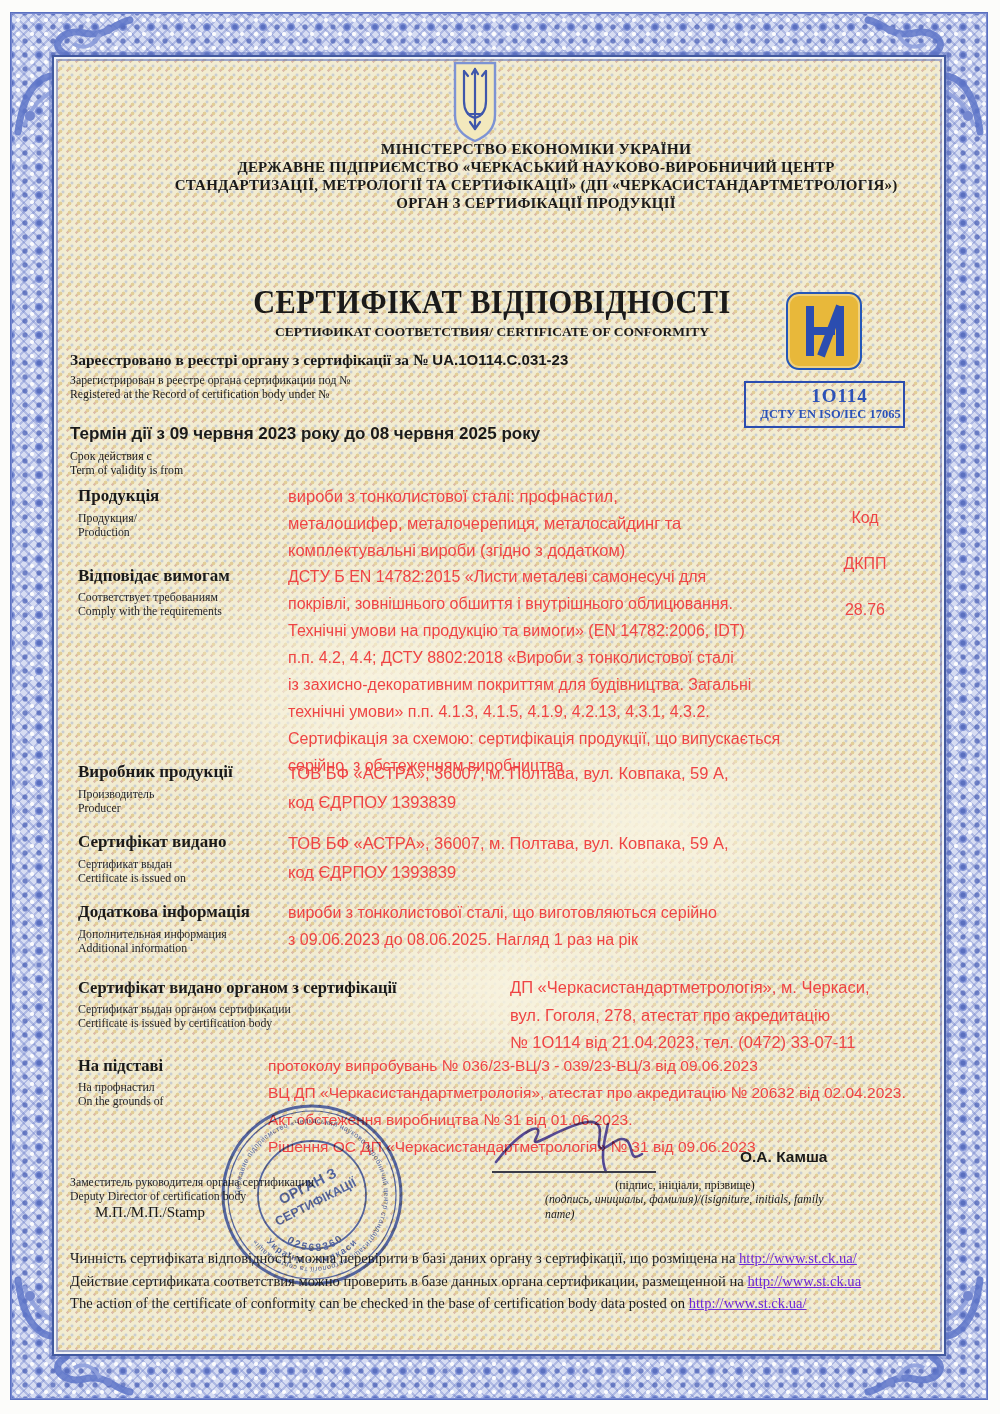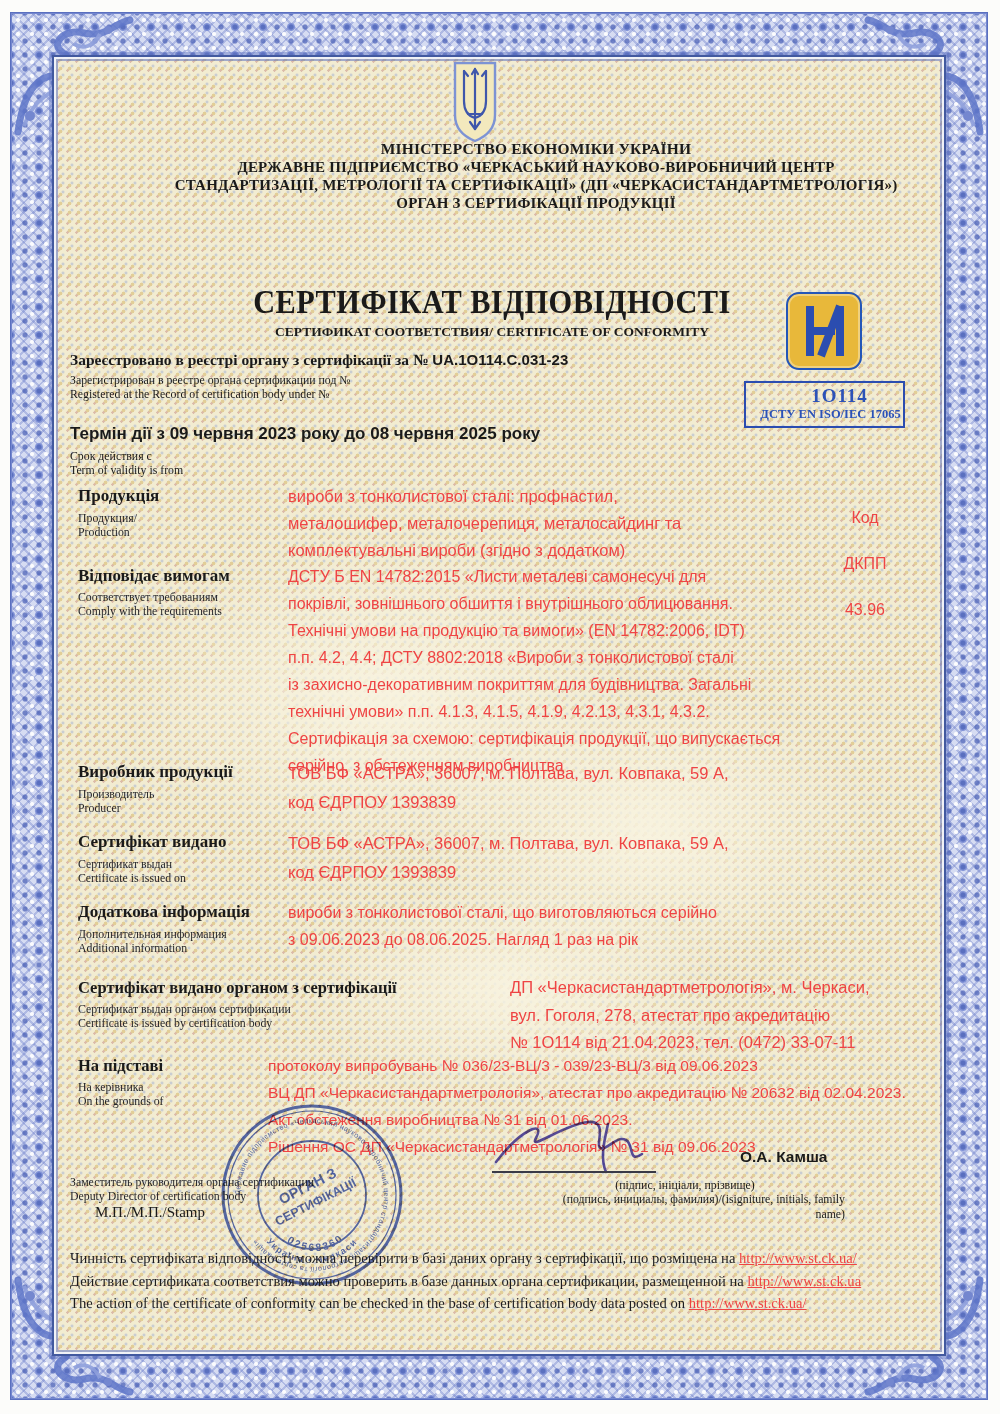--- a/index.html
+++ b/index.html
@@ -36,21 +36,21 @@
   .hline{font-weight:bold;font-size:15px;letter-spacing:.2px;padding-left:36px;}
   .title-main{font-weight:bold;font-size:33px;letter-spacing:.5px;transform:scaleX(.92);transform-origin:center;}
   .title-sub{font-weight:bold;font-size:13.5px;}
   .luk{font-family:"Liberation Serif",serif;font-weight:bold;font-size:17px;}
   .lsub{font-family:"Liberation Serif",serif;font-size:11.8px;color:#26262a;}
   .val{font-family:"Liberation Sans",sans-serif;font-weight:normal;font-size:16.5px;
        color:#ef4444;white-space:pre-line;line-height:27px;}
   .serif-s{font-size:11.8px;}
   .naau-box{border:2px solid #2b4db0;text-align:center;color:#2b52b8;}
   .footer-line{font-size:14.6px;color:#1d1d20;}
-  .footer-line a, .footer-line .url{color:#ef4444;text-decoration:underline;}
+  .footer-line a, .footer-line .url{color:#6d28d9;text-decoration:underline;}
   .stamp-wrap{mix-blend-mode:multiply;opacity:.85;}
   .sig-wrap{mix-blend-mode:multiply;}
 </style>
 </head>
 <body>
 
 <div class="page">
 
   <div class="band"></div>
   <svg class="corner" style="left:8px;top:10px;" viewBox="0 0 130 130">
@@ -135,21 +135,21 @@
 
   <div class="abs luk" style="left:78px;top:486px;">Продукція</div>
   <div class="abs lsub" style="left:78px;top:511px;">Продукция/</div>
   <div class="abs lsub" style="left:78px;top:525px;">Production</div>
   <div class="abs val" style="left:288px;top:483px;width:540px;">вироби з тонколистової сталі: профнастил,
 металошифер, металочерепиця, металосайдинг та
 комплектувальні вироби (згідно з додатком)</div>
   <div class="abs val" style="left:822px;top:483px;width:86px;text-align:center;line-height:23px;font-size:16px;">
     <div>Код</div>
     <div>ДКПП</div>
-    <div>43.96</div>
+    <div>28.76</div>
   </div>
 
   <div class="abs luk" style="left:78px;top:566px;">Відповідає вимогам</div>
   <div class="abs lsub" style="left:78px;top:590px;">Соответствует требованиям</div>
   <div class="abs lsub" style="left:78px;top:604px;">Comply with the requirements</div>
   <div class="abs val" style="left:288px;top:563px;width:600px;font-size:16px;">ДСТУ Б EN 14782:2015 «Листи металеві самонесучі для
 покрівлі, зовнішнього обшиття і внутрішнього облицювання.
 Технічні умови на продукцію та вимоги» (EN 14782:2006, IDT)
 п.п. 4.2, 4.4; ДСТУ 8802:2018 «Вироби з тонколистової сталі
 із захисно-декоративним покриттям для будівництва. Загальні
@@ -176,41 +176,41 @@
 з 09.06.2023 до 08.06.2025. Нагляд 1 раз на рік</div>
 
   <div class="abs luk" style="left:78px;top:978px;font-size:16.5px;">Сертифікат видано органом з сертифікації</div>
   <div class="abs lsub" style="left:78px;top:1002px;">Сертификат выдан органом сертификации</div>
   <div class="abs lsub" style="left:78px;top:1016px;">Certificate is issued by certification body</div>
   <div class="abs val" style="left:510px;top:974px;width:420px;line-height:27.5px;">ДП «Черкасистандартметрологія», м. Черкаси,
 вул. Гоголя, 278, атестат про акредитацію
 № 1О114 від 21.04.2023, тел. (0472) 33-07-11</div>
 
   <div class="abs luk" style="left:78px;top:1056px;font-size:16.5px;">На підставі</div>
-  <div class="abs lsub" style="left:78px;top:1080px;">На керівника</div>
+  <div class="abs lsub" style="left:78px;top:1080px;">На профнастил</div>
   <div class="abs lsub" style="left:78px;top:1094px;">On the grounds of</div>
   <div class="abs val" style="left:268px;top:1052px;width:680px;font-size:15.5px;">протоколу випробувань № 036/23-ВЦ/3 - 039/23-ВЦ/3 від 09.06.2023
 ВЦ ДП «Черкасистандартметрологія», атестат про акредитацію № 20632 від 02.04.2023.
 Акт обстеження виробництва № 31 від 01.06.2023.
 Рішення ОС ДП «Черкасистандартметрологія» № 31 від 09.06.2023</div>
 
   <div class="abs lsub" style="left:70px;top:1175px;">Заместитель руководителя органа сертификации</div>
   <div class="abs lsub" style="left:70px;top:1189px;">Deputy Director of certification body</div>
   <div class="abs" style="left:95px;top:1204px;font-size:15px;">М.П./М.П./Stamp</div>
 
   <svg class="abs sig-wrap" style="left:488px;top:1116px;" width="180" height="60" viewBox="0 0 180 60">
     <g fill="none" stroke="#4b3fae" stroke-width="2.6" stroke-linecap="round" opacity=".9">
       <path d="M8 46 C34 12 58 4 48 22 C40 36 76 8 100 6 C124 4 102 36 116 32 C124 29 130 20 138 24 C146 28 140 48 154 38"></path>
       <path d="M120 8 C116 26 112 42 118 56"></path>
     </g>
   </svg>
   <div class="abs" style="left:492px;top:1171px;width:164px;height:2px;background:#3a3a46;"></div>
   <div class="abs" style="left:740px;top:1148px;font-family:'Liberation Sans',sans-serif;font-weight:bold;font-size:15.5px;">О.А. Камша</div>
   <div class="abs serif-s" style="left:585px;top:1178px;width:200px;text-align:center;">(підпис, ініціали, прізвище)</div>
-  <div class="abs serif-s" style="left:545px;top:1192px;width:300px;text-align:right;">(подпись, инициалы, фамилия)/(isigniture, initials, family name)</div>
+  <div class="abs serif-s" style="left:545px;top:1192px;width:300px;text-align:left;font-style:italic;">(подпись, инициалы, фамилия)/(isigniture, initials, family name)</div>
 
   <svg class="abs stamp-wrap" style="left:217px;top:1100px;" width="190" height="190" viewBox="0 0 190 190">
     <defs>
       <path id="arcTop" d="M 95,95 m -72,0 a72,72 0 1,1 144,0 a72,72 0 1,1 -144,0"></path>
       <path id="arcBot" d="M 95,95 m -60,8 a60,60 0 0,0 120,0"></path>
       <path id="arcNum" d="M 95,95 m -42,14 a44,44 0 0,0 88,-4"></path>
     </defs>
     <g stroke="#3d55b8" fill="none">
       <circle cx="95" cy="95" r="89" stroke-width="3"></circle>
       <circle cx="95" cy="95" r="84" stroke-width="1.2"></circle>

